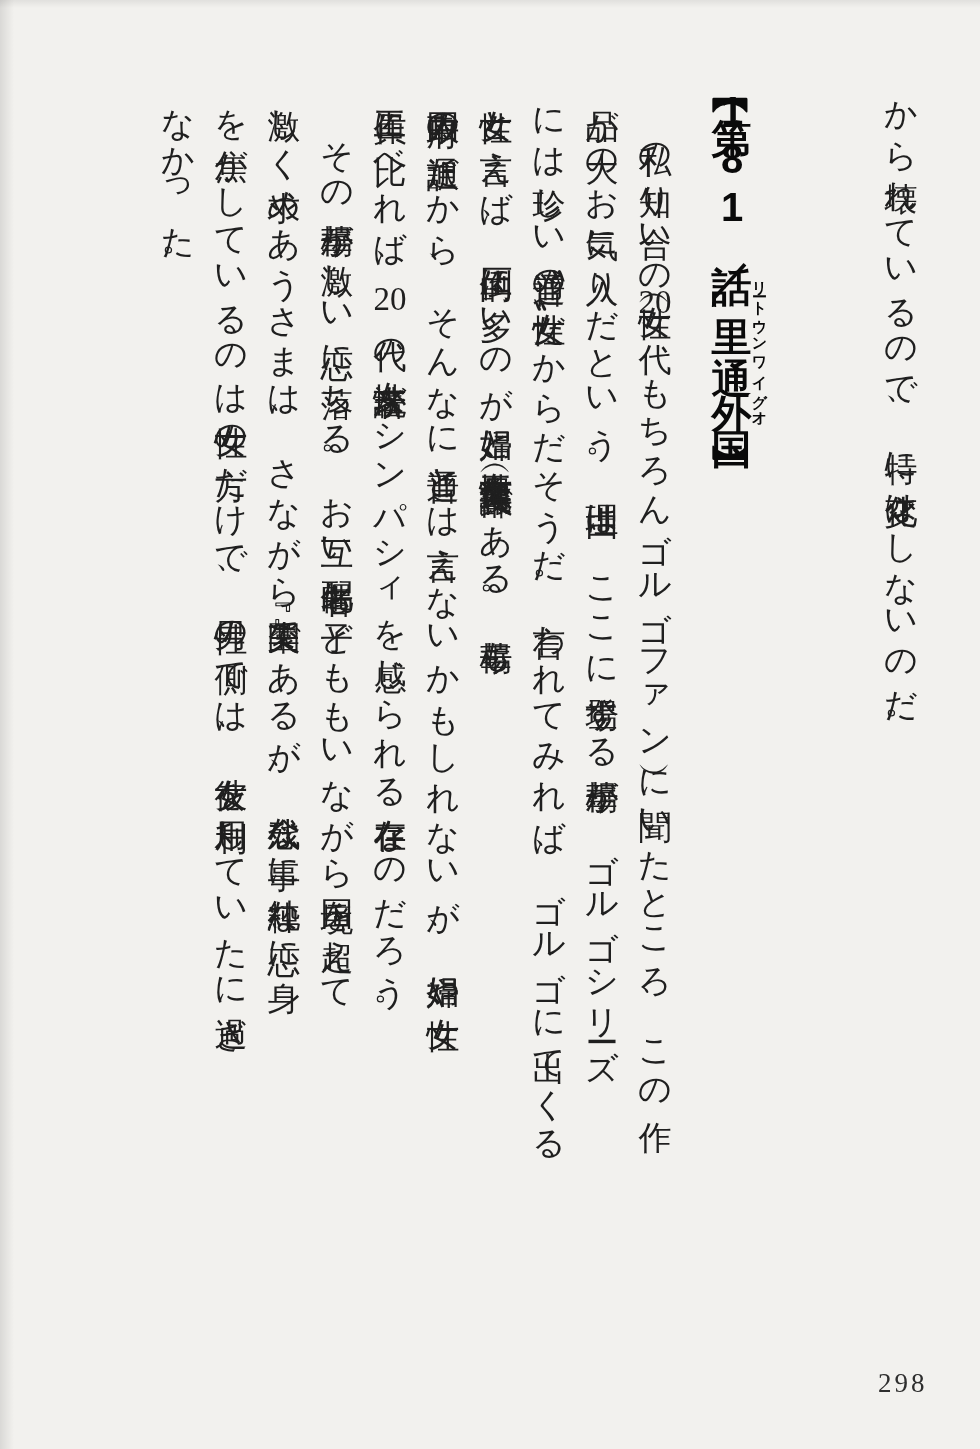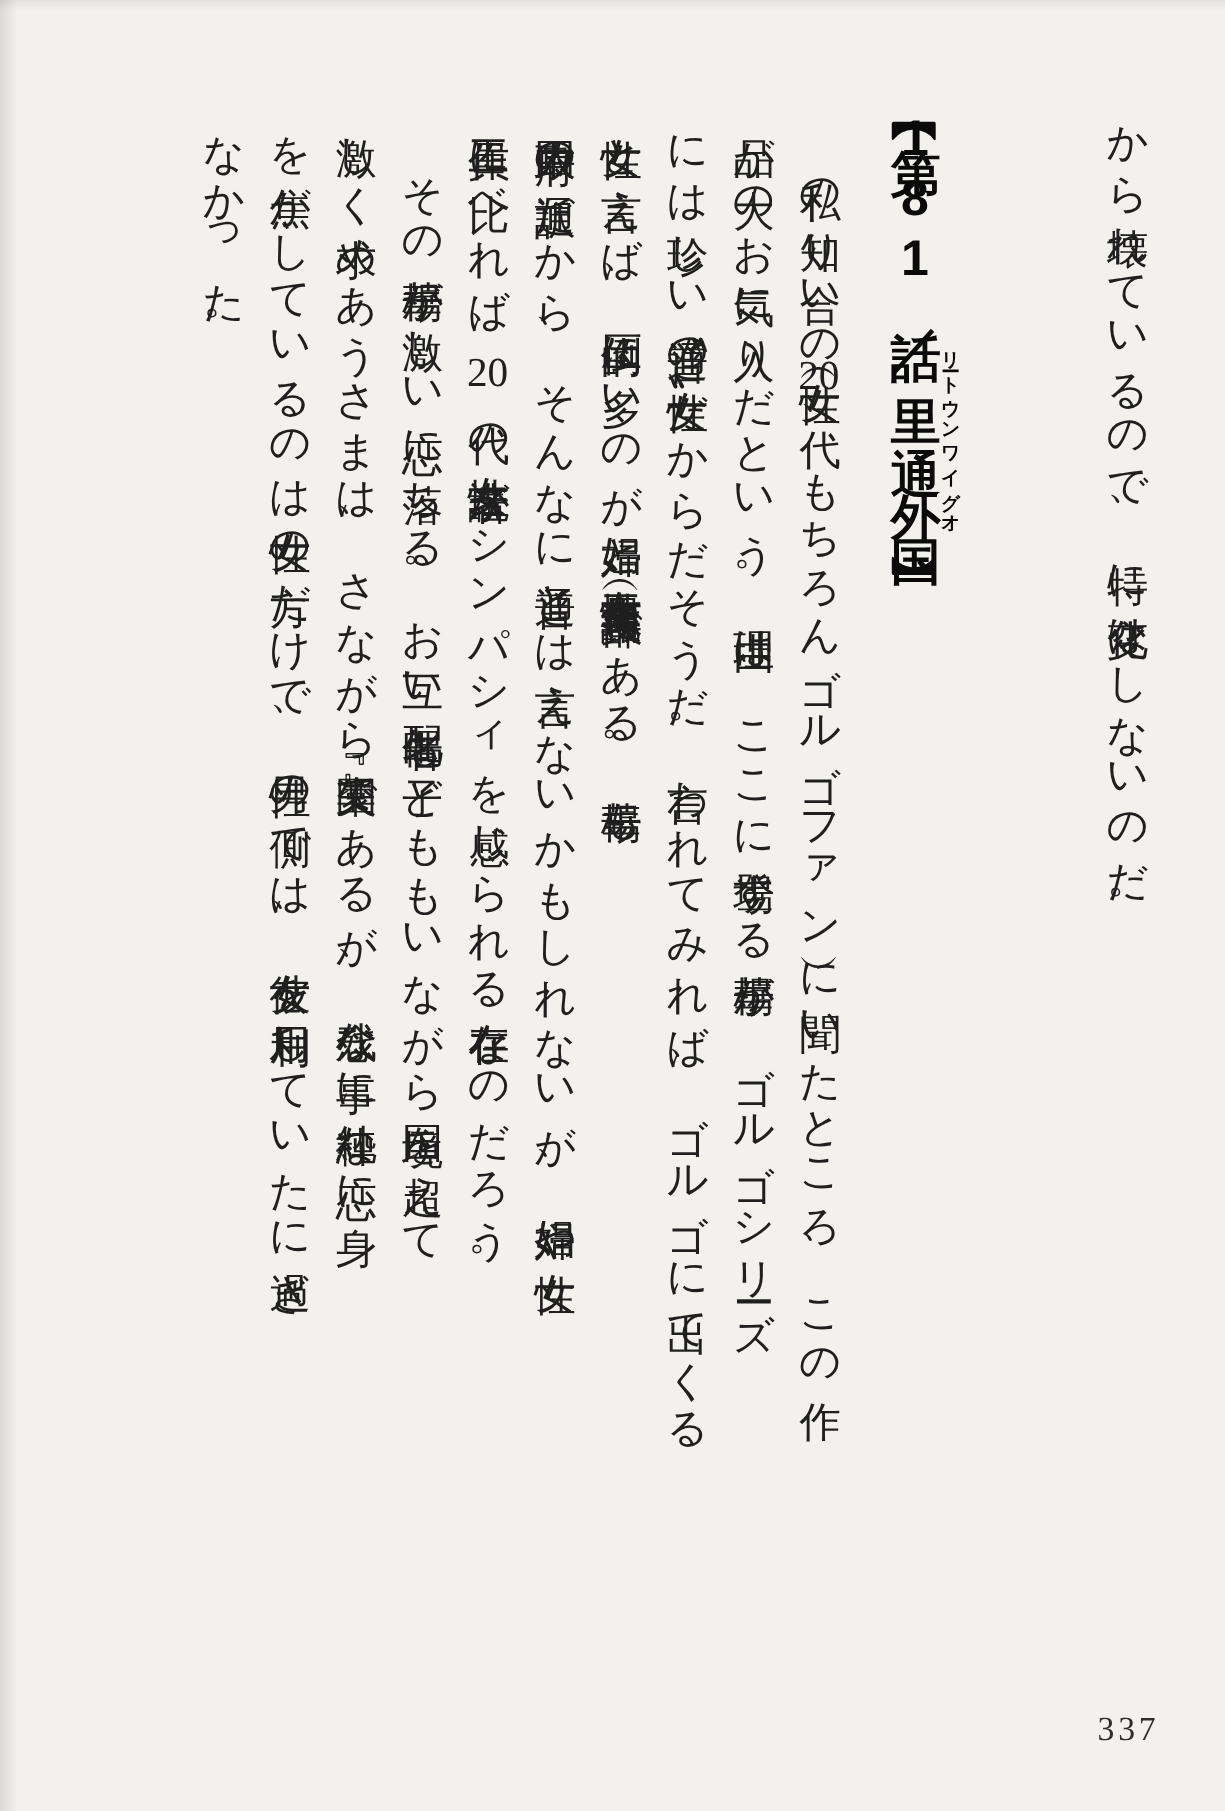--- a/index.html
+++ b/index.html
@@ -112,15 +112,15 @@
   <div class="v-line body-line c2">品が大のお気に入りだという。理由は、ここに登場する華楊が、ゴルゴシリーズ</div>
   <div class="v-line body-line c3">には珍しい〝普通の女性〟だからだそうだ。言われてみれば、ゴルゴに出てくる</div>
   <div class="v-line body-line c4">女性と言えば、圧倒的に多いのが娼婦と女性工作員（諜報部員）である。華楊も、</div>
   <div class="v-line body-line c5">中国政府の通訳だから、そんなに普通とは言えないかもしれないが、娼婦や女性</div>
   <div class="v-line body-line c6">工作員に比べれば、<span class="tcy">20</span>代の女性読者がシンパシィを感じられる存在なのだろう。</div>
   <div class="v-line body-line c7">　その華楊が激しい恋に落ちる。お互い配偶者も子どももいながら国境を超えて</div>
   <div class="v-line body-line c8">激しく求めあうさまは、さながら『失楽園』であるが、残念な事に純粋な恋に身</div>
   <div class="v-line body-line c9">を焦がしているのは女性の方だけで、男性の側では、彼女を利用していたに過ぎ</div>
   <div class="v-line body-line c10">なかった。</div>
 
-  <div class="page-number">337</div>
+  <div class="page-number">298</div>
 
 </div>
 
 </body></html>

